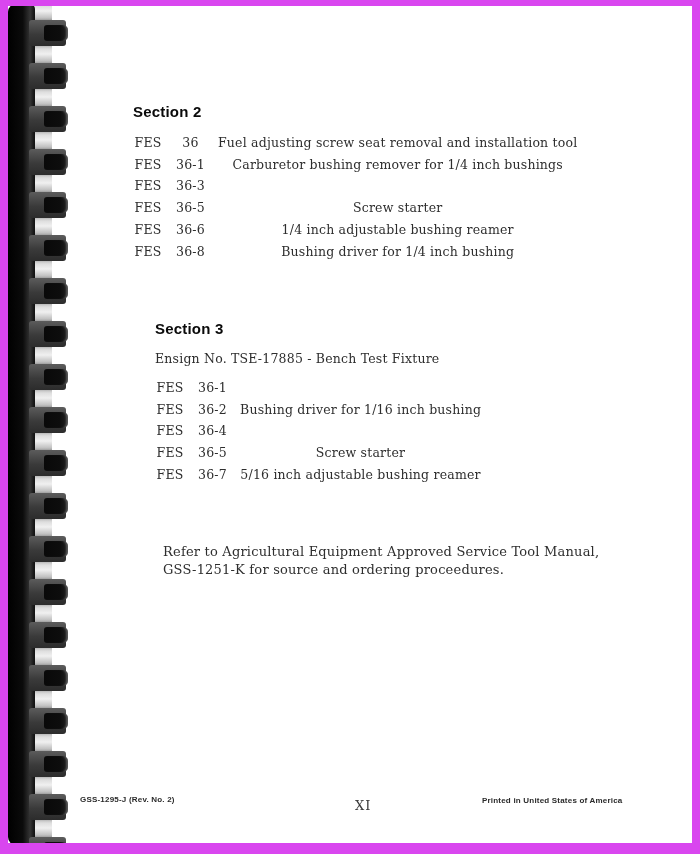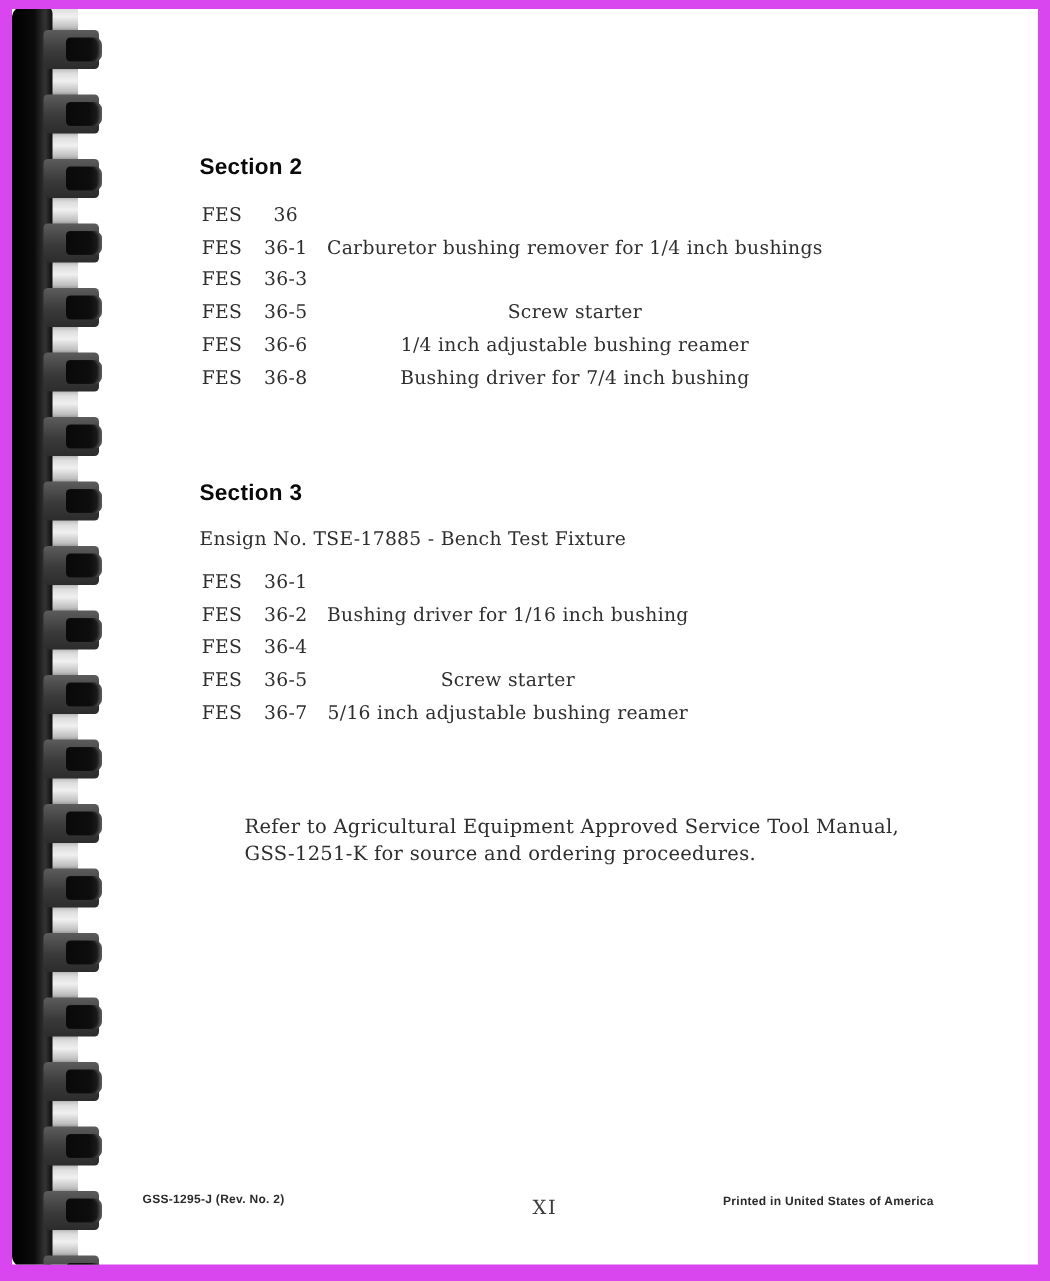--- a/index.html
+++ b/index.html
@@ -54,21 +54,21 @@
     position: absolute;
     left: 36px; width: 24px; height: 16px;
     background: linear-gradient(90deg, #090909 0%, #0d0d0d 65%, #222222 100%);
     border-radius: 3px 5px 5px 3px;
     box-shadow: inset -3px 0 2px -1px rgba(190,190,190,0.35);
   }
   
   .content { position: absolute; inset: 0; color: #2e2e2e; }
   .section { position: absolute; left: 125px; }
   #section-2 { top: 97px; }
-  #section-3 { top: 314px; }
+  #section-3 { top: 314px; margin-left: 22px; }
   .section-title {
     margin: 0;
     font-family: "Liberation Sans", sans-serif;
     font-weight: bold;
     font-size: 15px;
     line-height: 18px;
     color: #0a0a0a;
     letter-spacing: 0.2px;
   }
   .section-intro {
@@ -102,21 +102,21 @@
   
   .footer-left, .footer-right {
     position: absolute;
     font-family: "Liberation Sans", sans-serif;
     font-weight: bold;
     font-size: 8px;
     letter-spacing: 0.2px;
     color: #2a2a2a;
     white-space: nowrap;
   }
-  .footer-left  { left: 87px;  top: 789px; }
+  .footer-left  { left: 72px;  top: 789px; }
   .footer-right { left: 474px; top: 790px; }
   .page-number {
     position: absolute;
     left: 347px; top: 792px;
     font-size: 13px;
     color: #3a3a3a;
     letter-spacing: 1px;
   }
 </style>
 </head>
@@ -173,20 +173,21 @@
     </div>
 
     <div class="content">
 
       <div class="section" id="section-2">
         <h2 class="section-title">Section 2</h2>
         <div class="rows">
           <div class="row">
             <span class="col-code">FES</span>
             <span class="col-number">36</span>
+            <span class="col-desc">Fuel adjusting screw seat removal and installation tool</span>
           </div>
           <div class="row">
             <span class="col-code">FES</span>
             <span class="col-number">36-1</span>
             <span class="col-desc">Carburetor bushing remover for 1/4 inch bushings</span>
           </div>
           <div class="row">
             <span class="col-code">FES</span>
             <span class="col-number">36-3</span>
           </div>
@@ -196,21 +197,21 @@
             <span class="col-desc">Screw starter</span>
           </div>
           <div class="row">
             <span class="col-code">FES</span>
             <span class="col-number">36-6</span>
             <span class="col-desc">1/4 inch adjustable bushing reamer</span>
           </div>
           <div class="row">
             <span class="col-code">FES</span>
             <span class="col-number">36-8</span>
-            <span class="col-desc">Bushing driver for 7/4 inch bushing</span>
+            <span class="col-desc">Bushing driver for 1/4 inch bushing</span>
           </div>
         </div>
       </div>
 
       <div class="section" id="section-3">
         <h2 class="section-title">Section 3</h2>
         <p class="section-intro">Ensign No. TSE-17885 - Bench Test Fixture</p>
         <div class="rows">
           <div class="row">
             <span class="col-code">FES</span>

